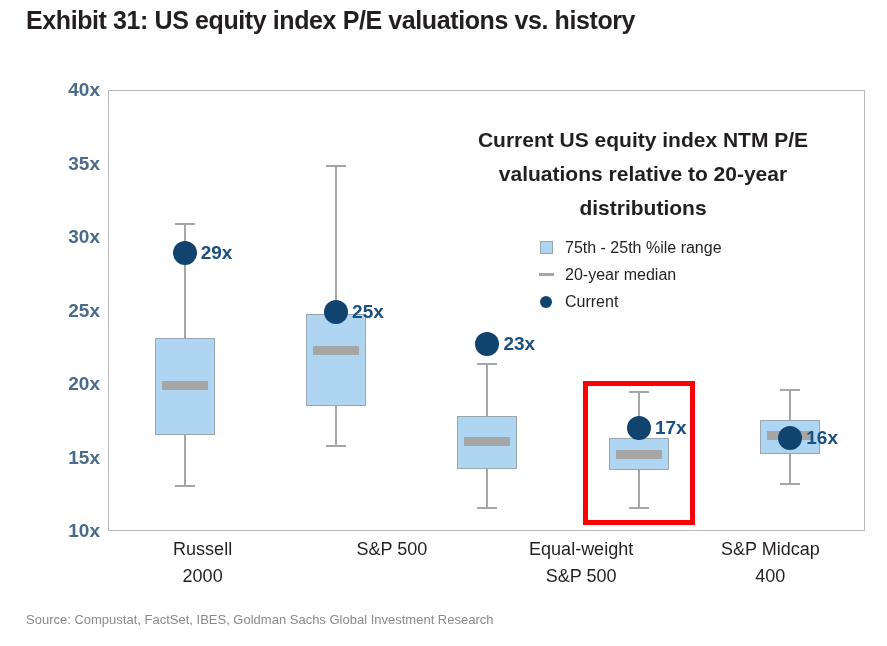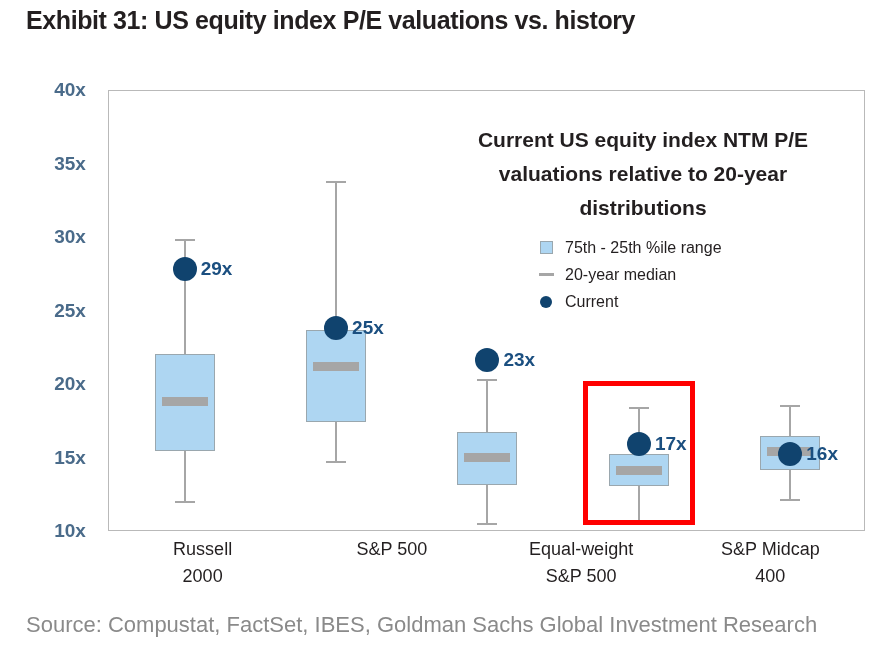--- a/index.html
+++ b/index.html
@@ -47,21 +47,21 @@
     border: 1px solid #b9b9b9;
     box-sizing: border-box;
     background: #ffffff;
   }
 
   
   .y-tick {
     position: absolute;
     right: 0;
     width: 60px;
-    text-align: center;
+    text-align: right;
     font-size: 19px;
     font-weight: bold;
     color: #4a6b8a;
     transform: translateY(-50%);
     white-space: nowrap;
   }
   #y-axis {
     position: absolute;
     left: 28px;
     top: 20px;
@@ -89,21 +89,21 @@
   .x-tick span { display: block; }
 
   
   #series-layer {
     position: absolute;
     left: 0; top: 0;
     width: 100%; height: 100%;
   }
   .bp-group {
     position: absolute;
-    top: 16px;
+    top: 0;
     height: 100%;
     text-align: center;
   }
   .bp-whisker-line {
     position: absolute;
     width: 2px;
     background: #a6a6a6;
     left: 50%;
     transform: translateX(-50%);
   }
@@ -225,21 +225,21 @@
     border-radius: 50%;
     background: #10436e;
   }
   .legend-text { padding-left: 6px; white-space: nowrap; }
 
   
   #source-line {
     position: absolute;
     left: 26px;
     top: 612px;
-    font-size: 22px;
+    font-size: 13px;
     color: #8a8a8a;
     white-space: nowrap;
   }
 </style>
 </head>
 <body>
 
 <div id="exhibit-title">Exhibit 31: US equity index P/E valuations vs. history</div>
 
 <div id="figure">

